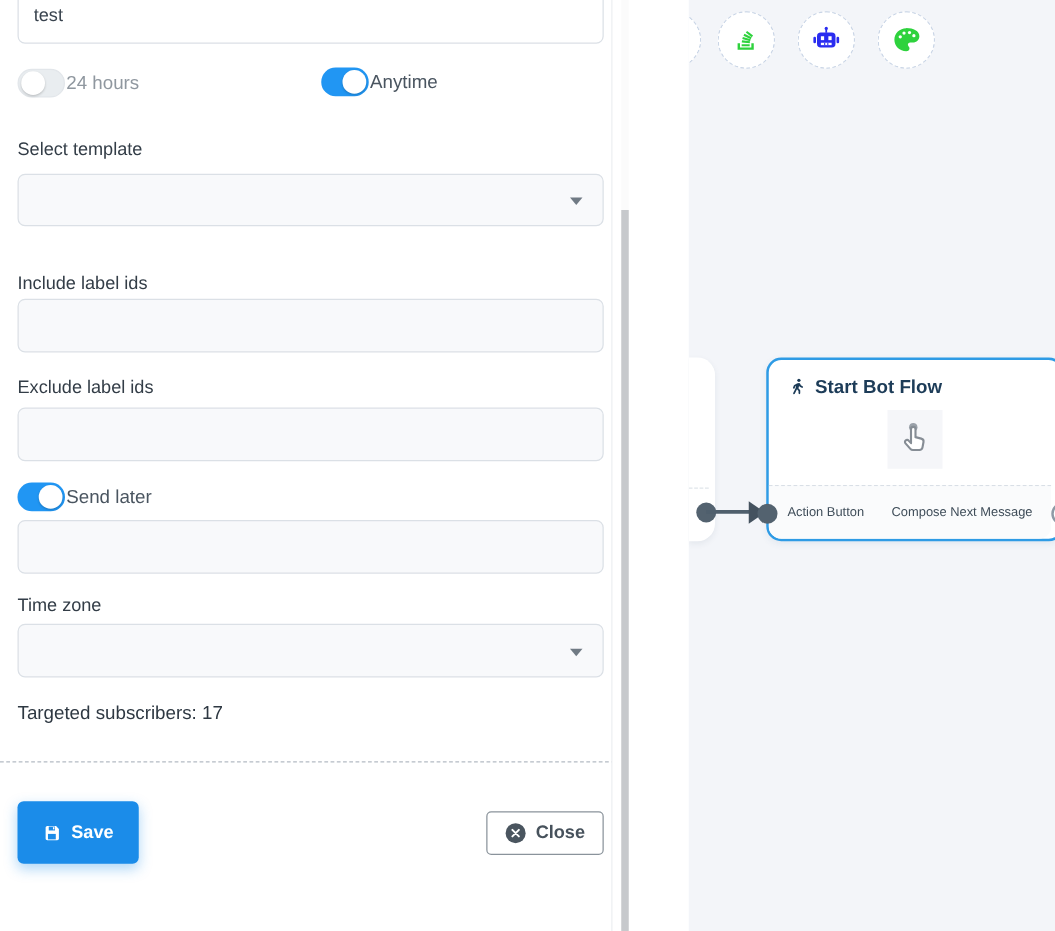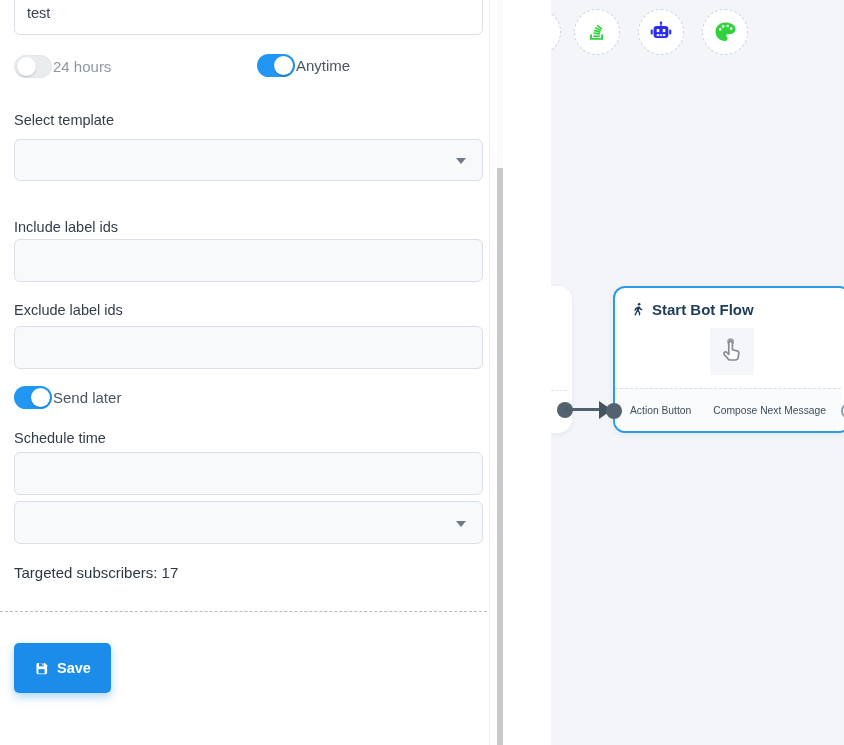--- a/index.html
+++ b/index.html
@@ -137,23 +137,23 @@
 
     <div id="row-sendlater" class="toggle-row" style="margin-top:15px">
       <div class="tgl-group">
         <div class="toggle on">
           <div class="knob"></div>
         </div>
         <span class="tgl-label-dark">Send later</span>
       </div>
     </div>
 
-    <div id="lbl-schedule" class="f-label">Schedule time</div>
     <input id="inp-schedule" class="text-input" style="">
 
+    <div id="lbl-timezone" class="f-label">Time zone</div>
     <div id="sel-timezone" class="select-box">
       <span class="caret"></span>
     </div>
 
     <div id="targeted">
       <span>Targeted subscribers:</span>
       <span>17</span>
     </div>
 
     <div class="divider"></div>
@@ -162,20 +162,29 @@
       <button class="btn-save">
         <span style="display:flex">
           <svg width="15" height="15" viewBox="0 0 24 24">
             <path d="M4 5.2C4 4 5 3 6.2 3h11.2L21 6.6v12.2c0 1.2-1 2.2-2.2 2.2H6.2C5 21 4 20 4 18.8z" fill="#fff"></path>
             <rect x="8" y="3.6" width="8" height="5" fill="#1b8ce9"></rect>
             <rect x="13.4" y="4.4" width="1.9" height="2.8" fill="#fff"></rect>
             <rect x="7" y="13" width="10" height="7" fill="#1b8ce9"></rect>
           </svg>
         </span>
         <span>Save</span>
+      </button>
+      <button class="btn-close">
+        <span style="display:flex">
+          <svg width="17" height="17" viewBox="0 0 17 17">
+            <circle cx="8.5" cy="8.5" r="8" fill="#4a555f"></circle>
+            <path d="M5.9 5.9l5.2 5.2M11.1 5.9l-5.2 5.2" stroke="#fff" stroke-width="1.6" stroke-linecap="round"></path>
+          </svg>
+        </span>
+        <span>Close</span>
       </button>
     </div>
   </div>
 
   <div class="sb-track">
     <div class="sb-thumb"></div>
   </div>
 </aside>
 
 <main class="canvas">

